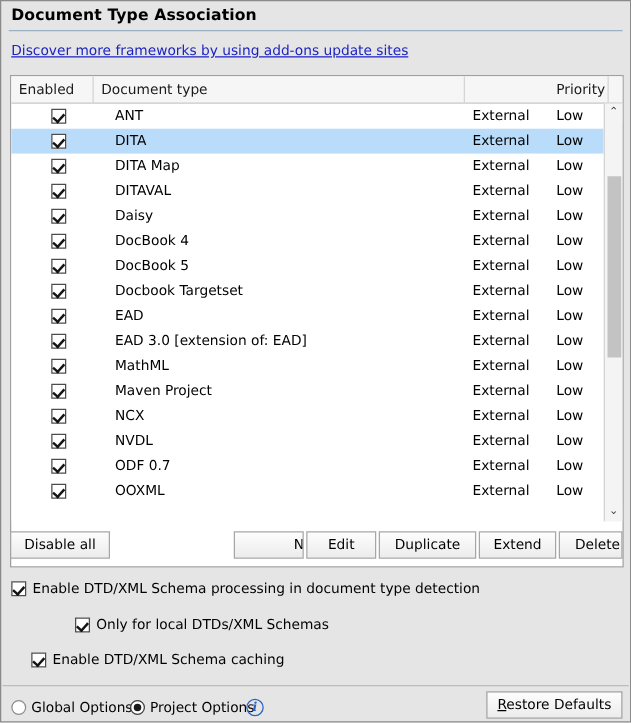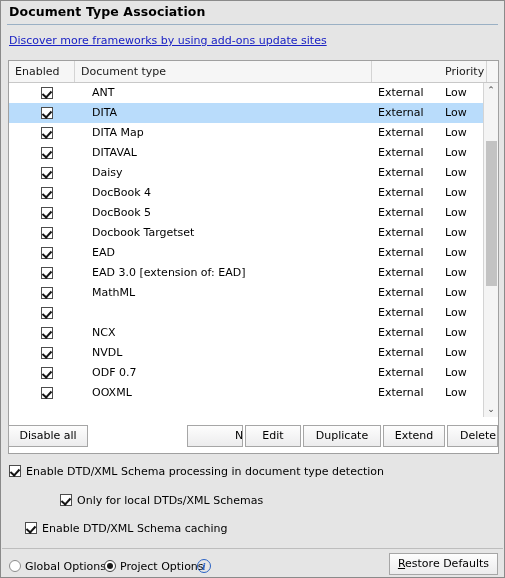--- a/index.html
+++ b/index.html
@@ -398,20 +398,21 @@
             <span class="cb row-cb checked"></span>
           </div>
           <div class="cell cell-name">MathML</div>
           <div class="cell cell-store">External</div>
           <div class="cell cell-prio">Low</div>
         </div>
         <div class="row">
           <div class="cell cell-check">
             <span class="cb row-cb checked"></span>
           </div>
+          <div class="cell cell-name">Maven Project</div>
           <div class="cell cell-store">External</div>
           <div class="cell cell-prio">Low</div>
         </div>
         <div class="row">
           <div class="cell cell-check">
             <span class="cb row-cb checked"></span>
           </div>
           <div class="cell cell-name">NCX</div>
           <div class="cell cell-store">External</div>
           <div class="cell cell-prio">Low</div>

